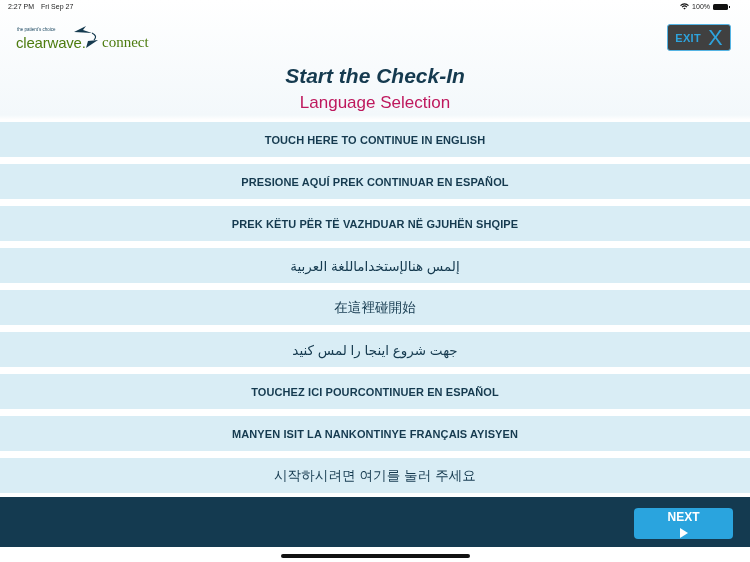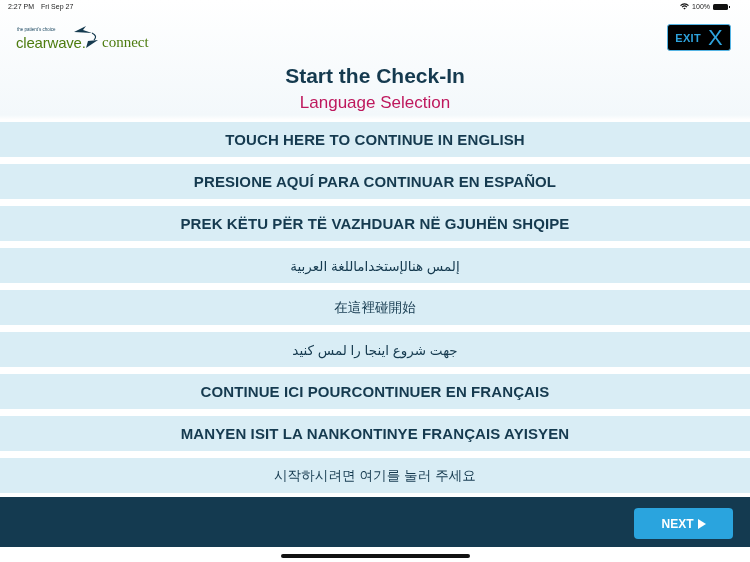--- a/index.html
+++ b/index.html
@@ -20,43 +20,43 @@
   .logo { position:absolute; left:16px; top:24px; width:145px; height:28px; }
   .logo .tag { position:absolute; left:1px; top:3px; font-size:4.5px; color:#1f4a63; }
   .logo .cw { position:absolute; left:0; top:10px; font-size:15px; color:#4d7c0f; letter-spacing:-0.2px; }
   .logo .cn { position:absolute; left:86px; top:10px; font-size:15px; color:#4d7c0f;font-family:Liberation Serif, serif; }
   .logo svg { position:absolute; left:56px; top:0px; }
 
   .exit-btn {
     position:absolute; left:667px; top:24px; width:64px; height:27px;
     border:1.5px solid #55b4e4; border-radius:3px; box-sizing:border-box;
     display:flex; align-items:center; justify-content:center; gap:7px;
-    color:#2ea3dc; background:#000000; cursor:pointer;
+    color:#2ea3dc; background:#404040; cursor:pointer;
   }
   .exit-btn .lbl { font-size:11px; font-weight:bold; letter-spacing:0.3px; }
   .exit-btn .x { font-size:22px; line-height:20px; font-weight:normal; }
 
-  .title { position:absolute; top:64px; left:0; width:750px; text-align:center; font-size:21px; font-weight:bold; color:#153a4f; }
+  .title { position:absolute; top:64px; left:0; width:750px; text-align:center; font-size:21px; font-weight:bold; color:#153a4f;font-style:italic; }
   .subtitle { position:absolute; top:93px; left:0; width:750px; text-align:center; font-size:17px; color:#be185d; }
 
   .lang-list { position:absolute; top:122px; left:0; width:750px; }
   .lang-row {
     height:35px; margin-bottom:7px; background:#d9edf5;
     display:flex; align-items:center; justify-content:center;
-    font-size:15px; font-weight:bold; color:#153a4f; cursor:pointer;
+    font-size:11px; font-weight:bold; color:#153a4f; cursor:pointer;
     letter-spacing:0.1px;
   }
   .lang-row.native { font-weight:normal; font-size:13.5px; }
 
   .footer { position:absolute; top:497px; left:0; width:750px; height:50px; background:#143a50; }
   .next-btn {
     position:absolute; left:634px; top:11px; width:99px; height:31px;
     background:#2aa4de; border-radius:4px; color:#fff; border:none;
     display:flex; align-items:center; justify-content:center; gap:4px;
-    font-size:12px; font-weight:bold; cursor:pointer;
+    font-size:12px; font-weight:bold; cursor:pointer;flex-direction:column;
   }
   .next-btn .tri { width:0; height:0; border-left:8px solid #fff; border-top:5px solid transparent; border-bottom:5px solid transparent; }
   .home-indicator { position:absolute; left:281px; top:554px; width:189px; height:4px; border-radius:2px; background:#111; }
 </style>
 </head>
 <body>
 
 <div class="statusbar">
   <span class="time">2:27 PM</span>
   <span class="date">Fri Sep 27</span>
@@ -85,26 +85,26 @@
 <div class="exit-btn">
   <span class="lbl">EXIT</span>
   <span class="x">X</span>
 </div>
 
 <div class="title">Start the Check-In</div>
 <div class="subtitle">Language Selection</div>
 
 <div class="lang-list">
   <div class="lang-row">TOUCH HERE TO CONTINUE IN ENGLISH</div>
-  <div class="lang-row">PRESIONE AQUÍ PARA CONTINUAR EN ESPAÑOL</div>
+  <div class="lang-row">PRESIONE AQUÍ PREK CONTINUAR EN ESPAÑOL</div>
   <div class="lang-row">PREK KËTU PËR TË VAZHDUAR NË GJUHËN SHQIPE</div>
   <div class="lang-row native" dir="rtl">إلمس هنالإستخداماللغة العربية</div>
   <div class="lang-row native">在這裡碰開始</div>
   <div class="lang-row native" dir="rtl">جهت شروع اینجا را لمس کنید</div>
-  <div class="lang-row">CONTINUE ICI POURCONTINUER EN FRANÇAIS</div>
+  <div class="lang-row">TOUCHEZ ICI POURCONTINUER EN ESPAÑOL</div>
   <div class="lang-row">MANYEN ISIT LA NANKONTINYE FRANÇAIS AYISYEN</div>
   <div class="lang-row native">시작하시려면 여기를 눌러 주세요</div>
 </div>
 
 <div class="footer">
   <button class="next-btn">
     <span>NEXT</span>
     <span class="tri"></span>
   </button>
 </div>

